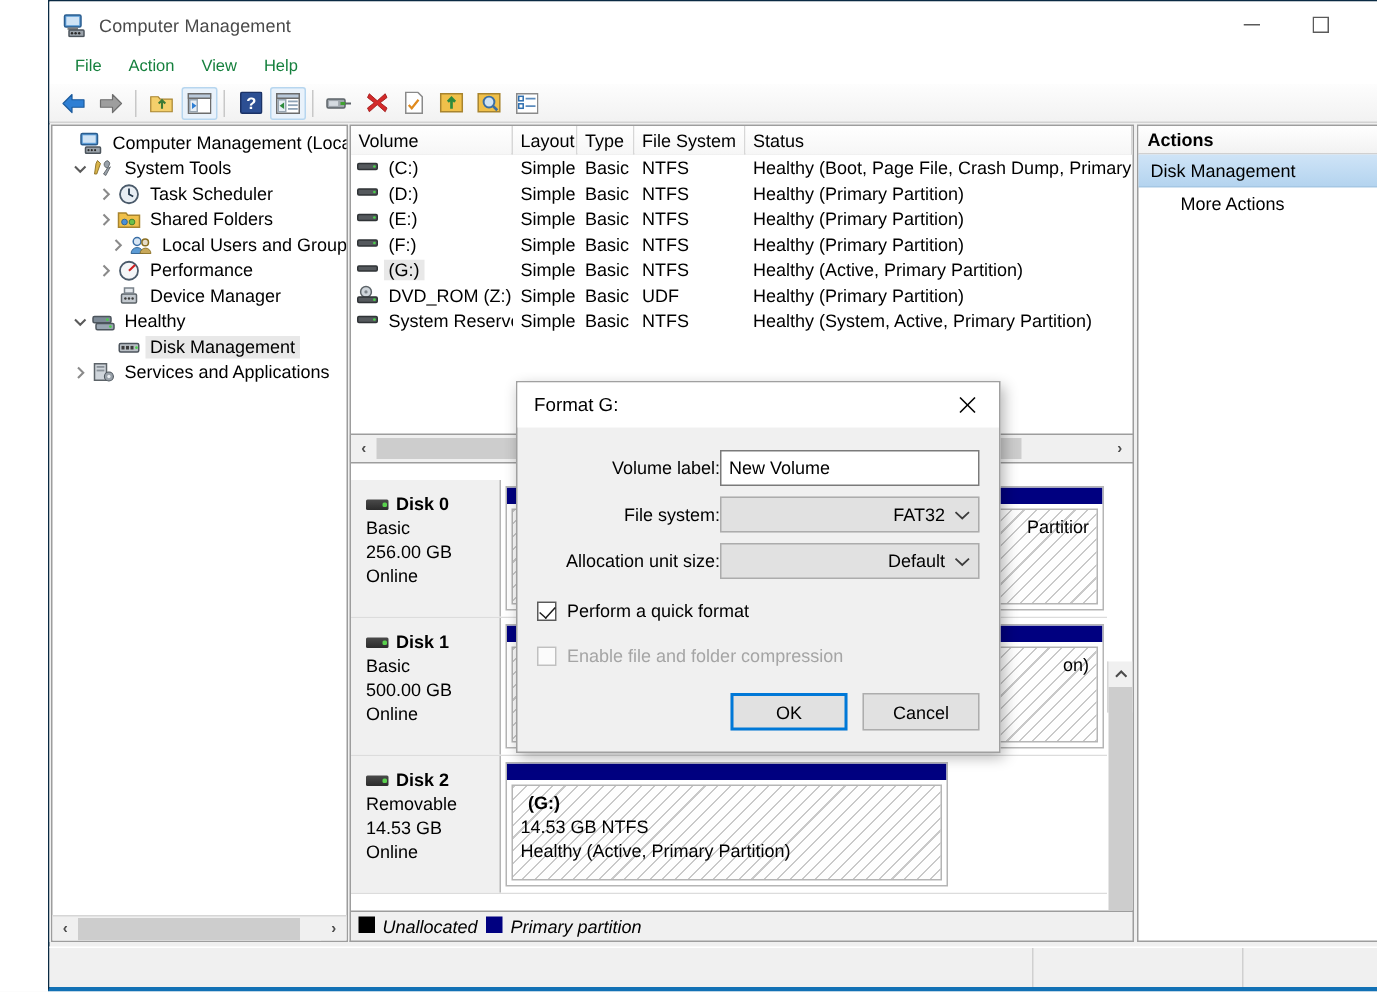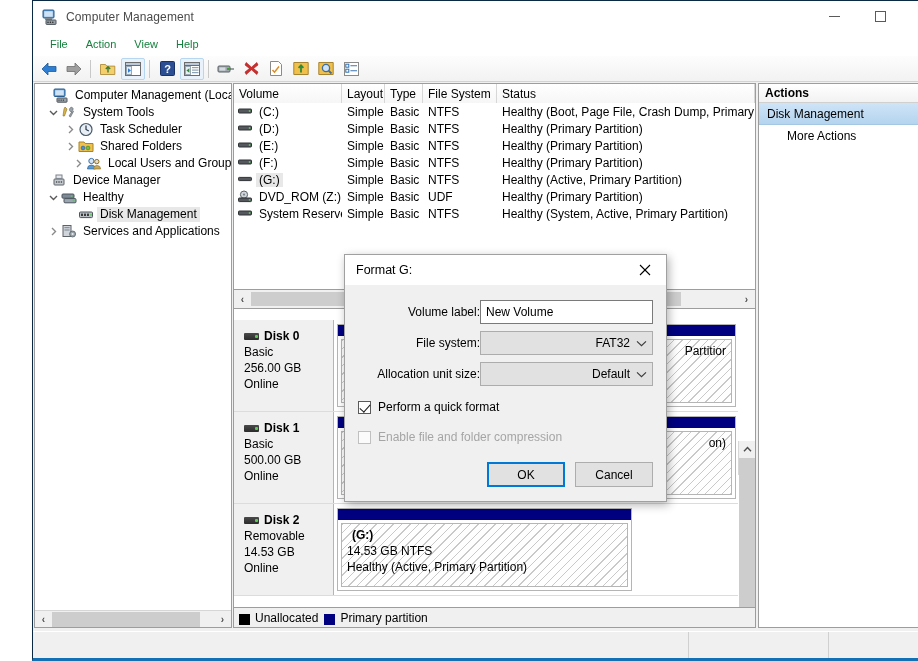--- a/index.html
+++ b/index.html
@@ -252,21 +252,21 @@
   
   .legend {
     height: 20px; flex: none;
     background: #f0f0f0;
     border: 1px solid #9d9d9d;
     border-top: none;
     display: flex; align-items: center;
     padding-left: 5px; gap: 6px;
     font-size: 12px;
   }
-  .lg-item { display: flex; align-items: flex-end; gap: 5px; }
+  .lg-item { display: flex; align-items: flex-start; gap: 5px; font-style: italic; }
   .lg-sw { width: 11px; height: 11px; flex: none; }
 
   
   .actionpane {
     width: 190px; flex: none;
     background: #ffffff;
     border: 1px solid #9d9d9d;
     margin-left: 2px; margin-right: 1px;
   }
   .ap-header {
@@ -589,22 +589,36 @@
             <svg width="16" height="15" viewBox="0 0 16 15">
                 <circle cx="5.4" cy="5" r="2.6" fill="#d8e6f4" stroke="#3a6ea5"></circle>
                 <path d="M1.4 13 a4 4 0 0 1 8 0 z" fill="#5b9bd5" stroke="#2a5d8f" stroke-width=".6"></path>
                 <circle cx="10.8" cy="5.6" r="2.2" fill="#e6dcc8" stroke="#8a6e22"></circle>
                 <path d="M7.4 13 a3.6 3.6 0 0 1 7.2 0 z" fill="#c8a85a" stroke="#8a6e22" stroke-width=".6"></path>
               </svg>
           </span>
           <span class="tlabel">Local Users and Groups</span>
         </div>
 
-
-        <div class="tnode" style="">
+        <div class="tnode" style="padding-left:27px">
+          <span class="chev">
+            <svg width="9" height="9" viewBox="0 0 9 9">
+                <path d="M3 1 L6.5 4.5 L3 8" fill="none" stroke="#8a8a8a" stroke-width="1.4"></path>
+              </svg>
+          </span>
+          <span class="tico">
+            <svg width="16" height="15" viewBox="0 0 16 15">
+                <circle cx="8" cy="7.5" r="6" fill="#f4f6f8" stroke="#4a5a6a" stroke-width="1.2"></circle>
+                <line x1="8" y1="7.5" x2="12" y2="3.6" stroke="#d02020" stroke-width="1.4"></line>
+              </svg>
+          </span>
+          <span class="tlabel">Performance</span>
+        </div>
+
+        <div class="tnode" style="padding-left:27px">
           <span class="chev"></span>
           <span class="tico">
             <svg width="16" height="15" viewBox="0 0 16 15">
                 <rect x="3" y="6" width="10" height="6" rx=".8" fill="#c3c9cf" stroke="#5c6368"></rect>
                 <rect x="5" y="2" width="6" height="3.4" fill="#e6eaee" stroke="#7a828a"></rect>
                 <circle cx="5.6" cy="9" r=".8" fill="#3a3a3a"></circle>
                 <circle cx="8" cy="9" r=".8" fill="#3a3a3a"></circle>
                 <circle cx="10.4" cy="9" r=".8" fill="#3a3a3a"></circle>
               </svg>
           </span>

